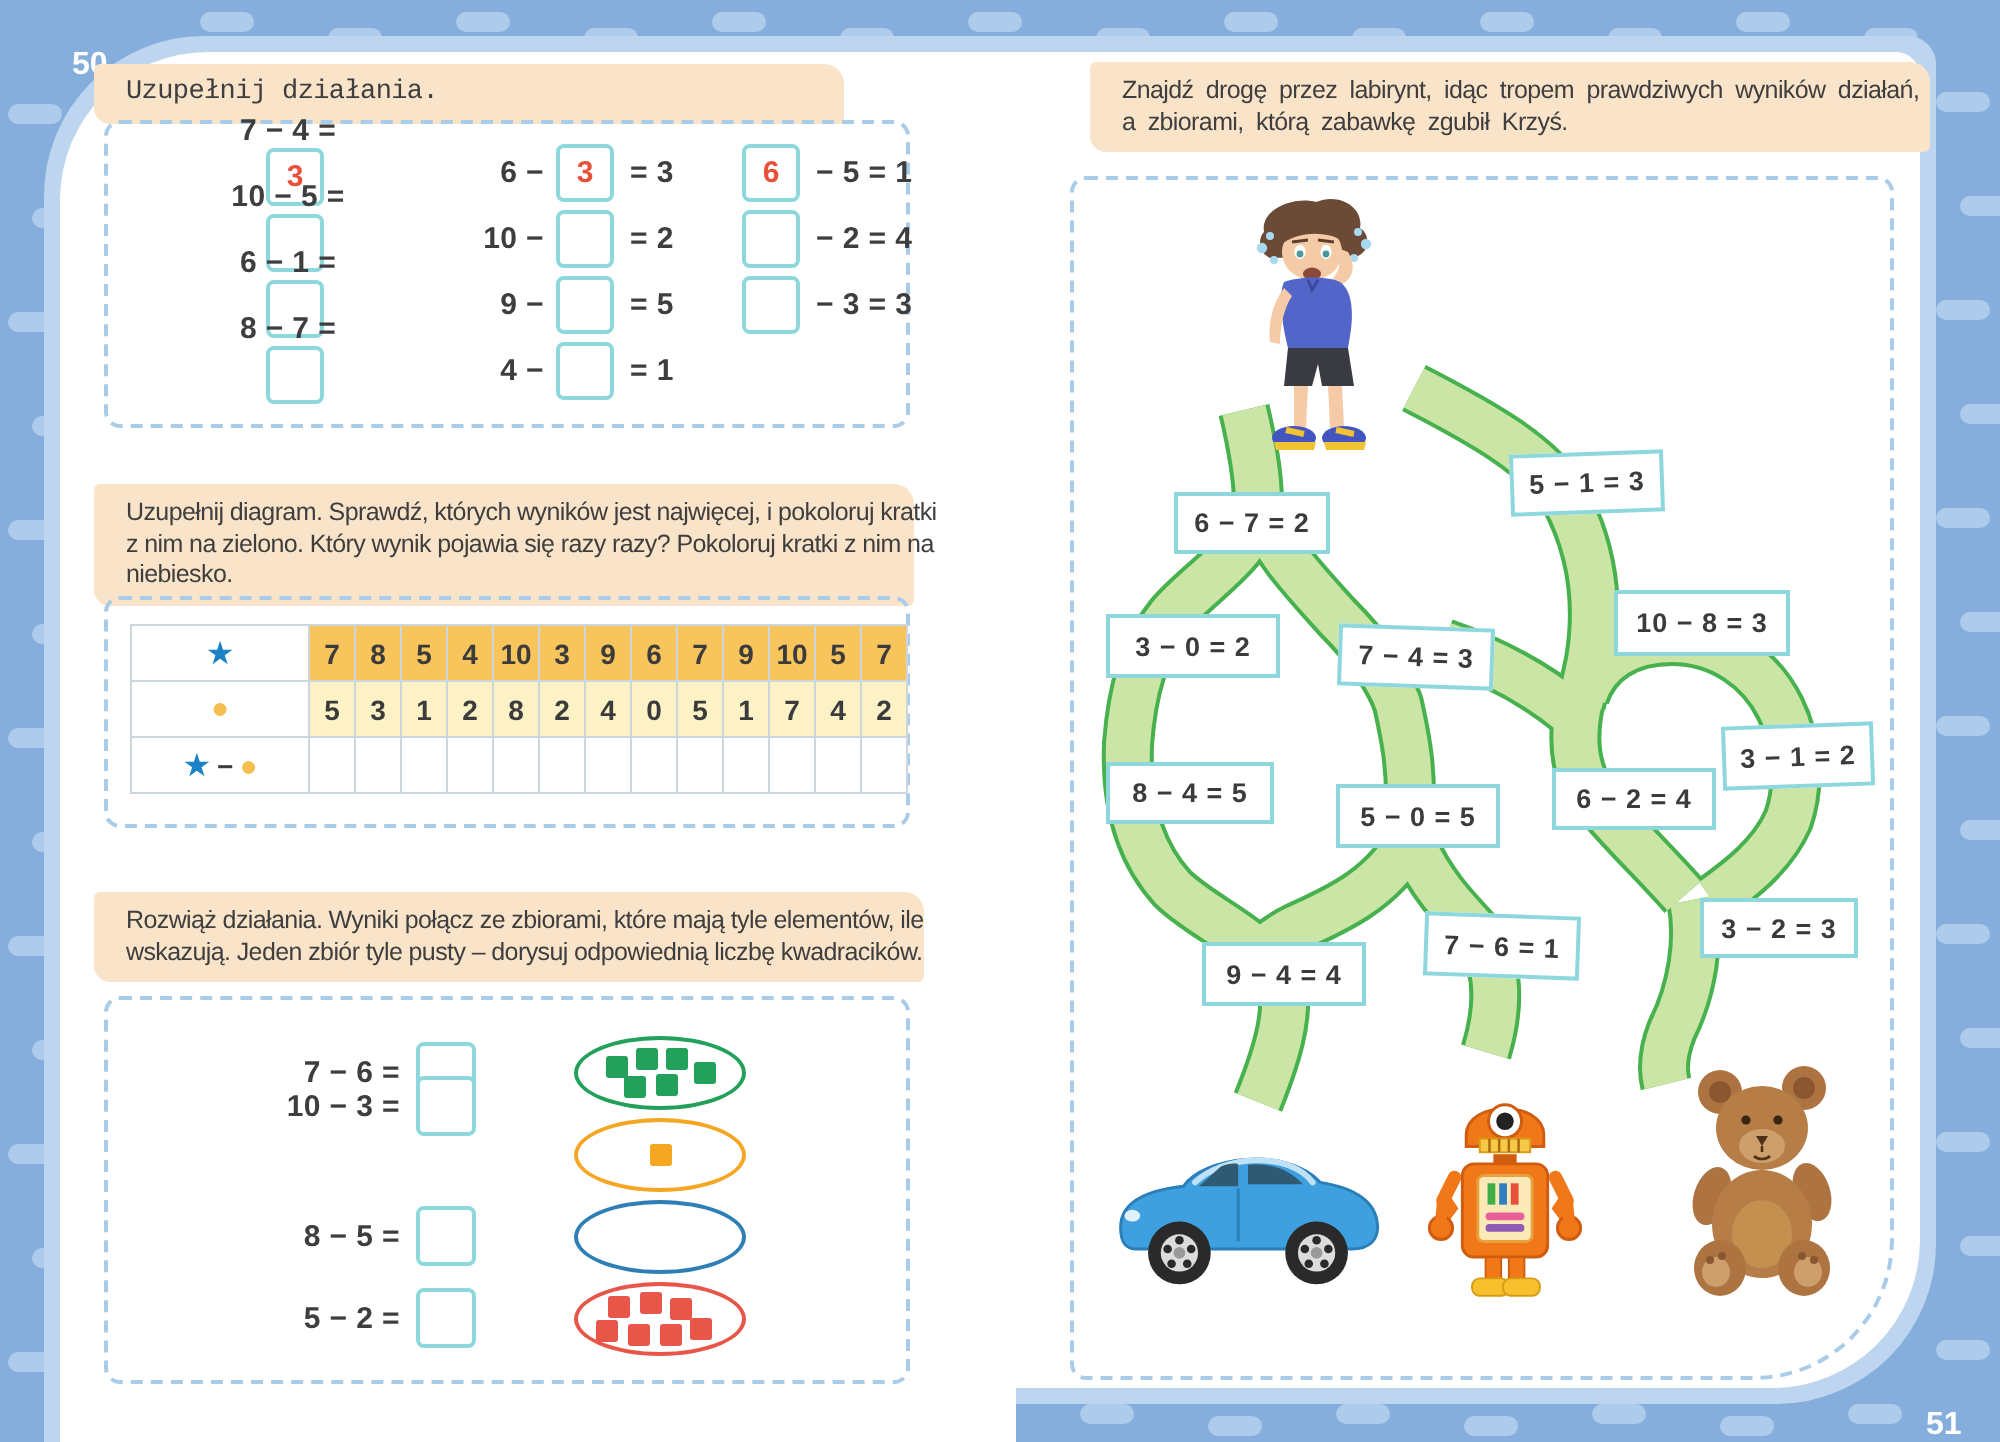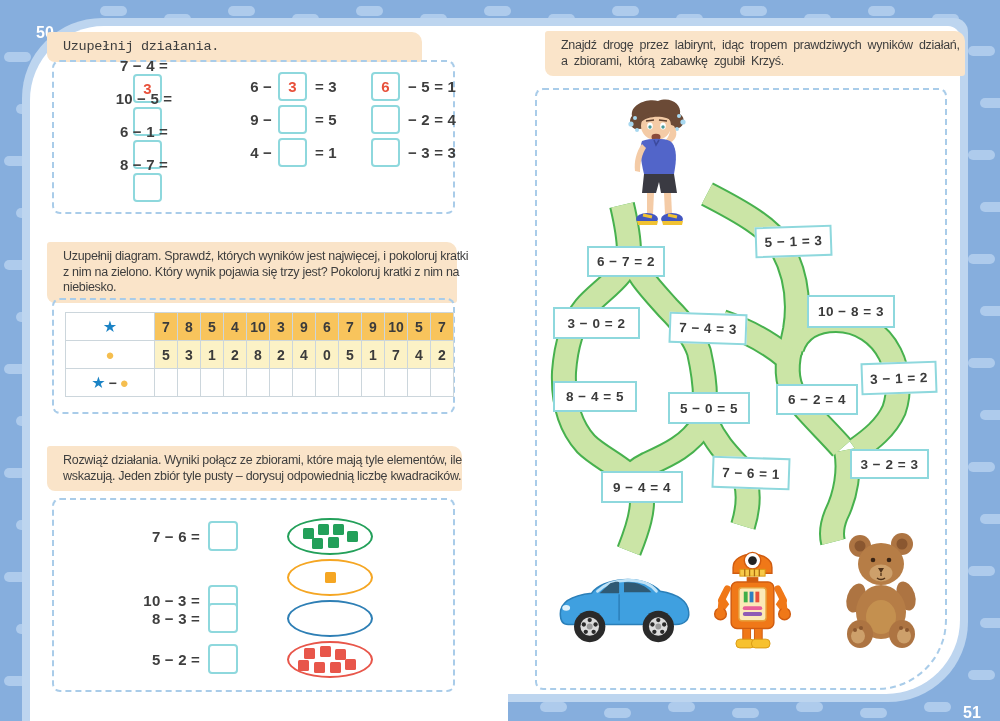--- a/index.html
+++ b/index.html
@@ -133,20 +133,27 @@
 
   <div id="ex1-c1">
     <div class="exrow">
       <span class="eqtxt pre">6 −</span>
       <span class="abox">
           <span>3</span>
         </span>
       <span class="eqtxt post">= 3</span>
     </div>
     <div class="exrow">
+      <span class="eqtxt pre">10 −</span>
+      <span class="abox">
+          <span></span>
+        </span>
+      <span class="eqtxt post">= 2</span>
+    </div>
+    <div class="exrow">
       <span class="eqtxt pre">9 −</span>
       <span class="abox">
           <span></span>
         </span>
       <span class="eqtxt post">= 5</span>
     </div>
     <div class="exrow">
       <span class="eqtxt pre">4 −</span>
       <span class="abox">
           <span></span>
@@ -171,21 +178,21 @@
     <div class="exrow">
       <span class="abox">
           <span></span>
         </span>
       <span class="eqtxt post">− 3 = 3</span>
     </div>
   </div>
 
   <div class="title" style="left:47px;top:242px;width:380px;">
     <div class="tline">Uzupełnij diagram. Sprawdź, których wyników jest najwięcej, i pokoloruj kratki</div>
-    <div class="tline">z nim na zielono. Który wynik pojawia się trzy jest? Pokoloruj kratki z nim na</div>
+    <div class="tline">z nim na zielono. Który wynik pojawia się razy razy? Pokoloruj kratki z nim na</div>
     <div class="tline">niebiesko.</div>
   </div>
   <div class="dashed" style="left:52px;top:298px;width:399px;height:112px;"></div>
 
   <table id="ex2-table">
     <tbody>
         <tr class="r1">
       <td class="lab"><span class="star-ic">★</span></td>
       <td class="dc">7</td>
           <td class="dc">8</td>
@@ -241,26 +248,26 @@
   <div class="title" style="left:47px;top:446px;width:385px;">
     <div class="tline">Rozwiąż działania. Wyniki połącz ze zbiorami, które mają tyle elementów, ile</div>
     <div class="tline">wskazują. Jeden zbiór tyle pusty – dorysuj odpowiednią liczbę kwadracików.</div>
   </div>
   <div class="dashed" style="left:52px;top:498px;width:399px;height:190px;"></div>
 
   <div class="ex3row" style="top:518px;">
     <span class="eqtxt">7 − 6 =</span>
     <span class="abox"></span>
   </div>
-  <div class="ex3row" style="top:582px;justify-content:flex-end;">
+  <div class="ex3row" style="top:535px;justify-content:flex-end;">
     <span class="eqtxt">10 − 3 =</span>
     <span class="abox"></span>
   </div>
   <div class="ex3row" style="top:600px;">
-    <span class="eqtxt">8 − 3 =</span>
+    <span class="eqtxt">8 − 5 =</span>
     <span class="abox"></span>
   </div>
   <div class="ex3row" style="top:641px;">
     <span class="eqtxt">5 − 2 =</span>
     <span class="abox"></span>
   </div>
 
   <div class="oval oval-green" style="top:518px;">
     <span class="sq sq-green" style="left:14px;top:8px;"></span>
     <span class="sq sq-green" style="left:29px;top:4px;"></span>

